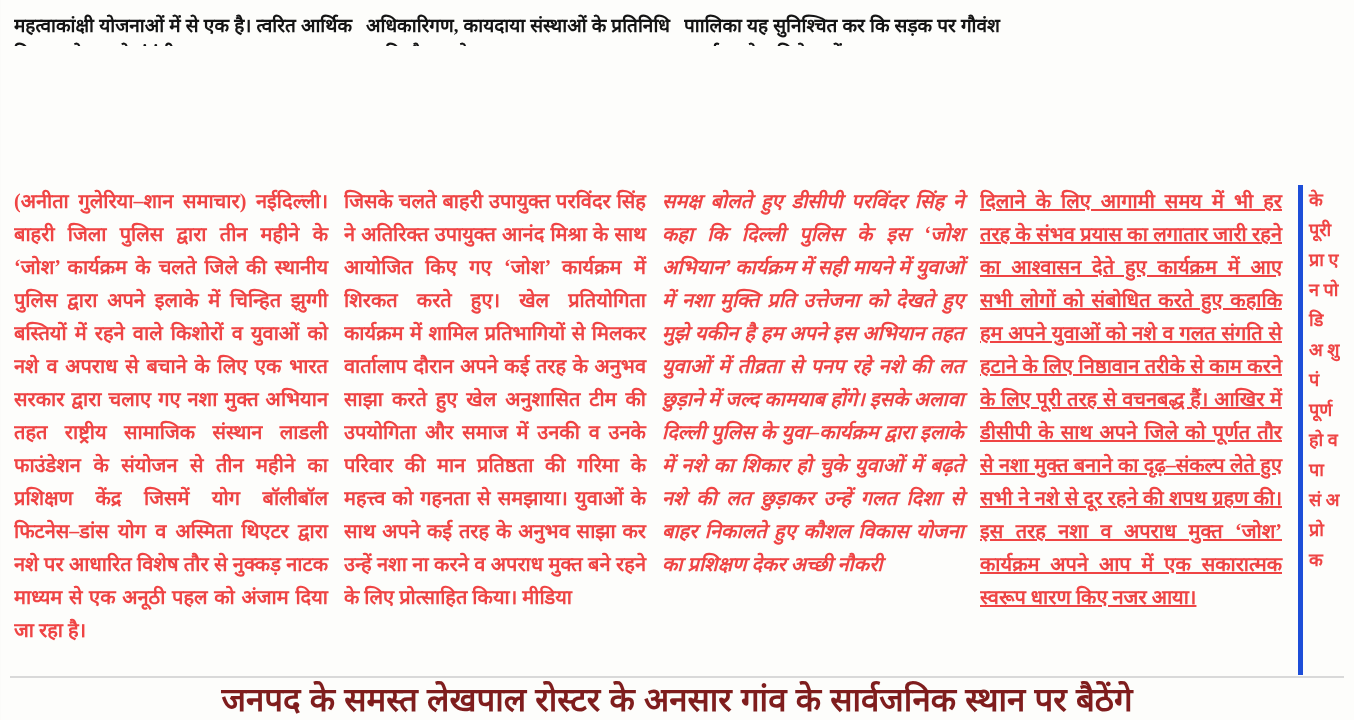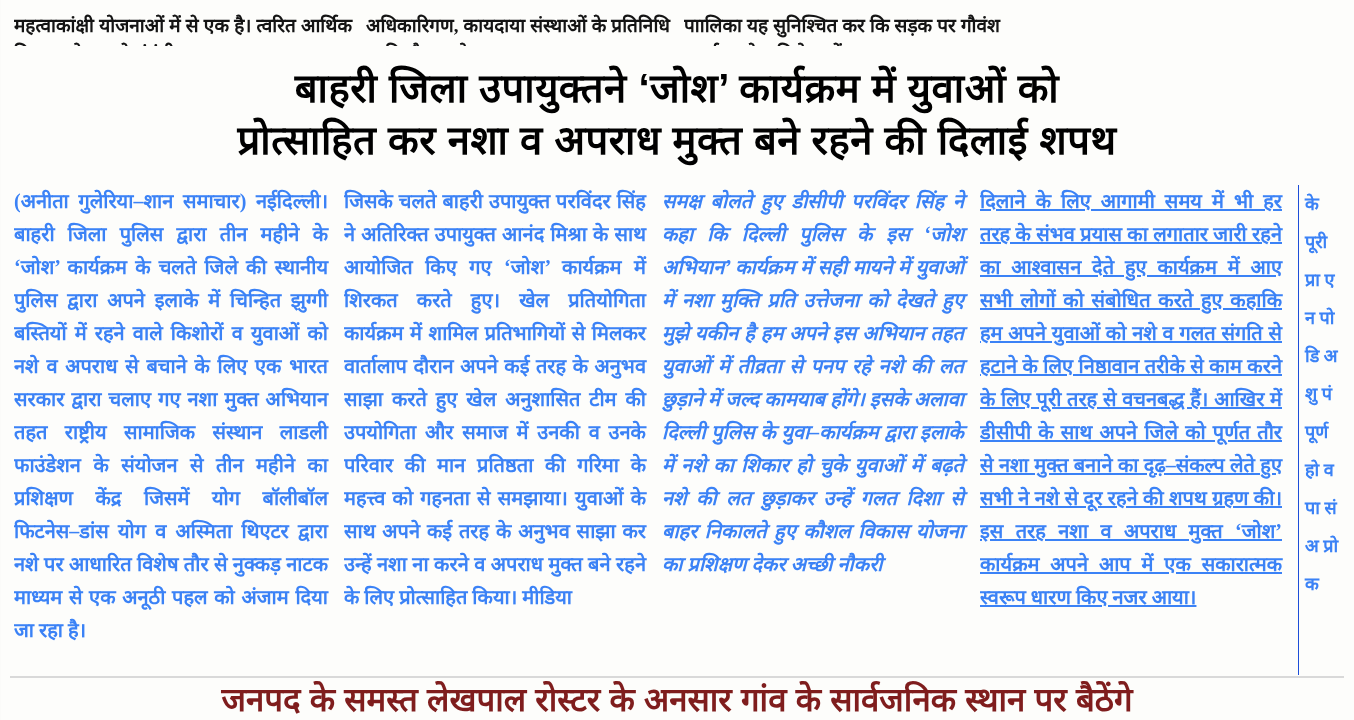--- a/index.html
+++ b/index.html
@@ -73,39 +73,39 @@
     left: 14px;
     width: 1326px;
     height: 490px;
     display: flex;
   }
   .col {
     font-size: 20px;
     line-height: 33px;
     text-align: justify;
     text-justify: inter-word;
-    color: #3b82f6;
+    color: #ef4444;
     font-weight: 600;
     padding-right: 16px;
     box-sizing: border-box;
     overflow: hidden;
   }
   .col.w1 { width: 330px; }
   .col.w2 { width: 318px; }
   .col.w3 { width: 318px; font-style: italic; }
   .col.w4 { width: 318px; text-decoration: underline; }
   .col.side {
     width: 42px;
     padding-right: 0;
     padding-left: 6px;
     font-size: 18px;
-    line-height: 38px;
+    line-height: 30px;
     text-align: left;
     word-break: break-all;
-    border-left: 1px solid #1d4ed8;
+    border-left: 5px solid #1d4ed8;
   }
   .col p { margin: 0; }
 
   
   .bottom-rule {
     position: absolute;
     top: 676px;
     left: 10px;
     width: 1334px;
     height: 2px;
@@ -142,24 +142,20 @@
 <body>
 
 <div class="page">
 
   <div class="top-strip">
     <div class="top-col c1">महत्वाकांक्षी योजनाओं में से एक है। त्वरित आर्थिक विकास योजना से संबंधी</div>
     <div class="top-col c3">अधिकारिगण, कायदाया संस्थाओं के प्रतिनिधि आदि मौजूद रहे।</div>
     <div class="top-col c2">पाालिका यह सुनिश्चित कर कि सड़क पर गौवंश कतई घूमते न मिले, उन्हें</div>
   </div>
 
-  <div class="headline">
-    <span class="ln">बाहरी जिला उपायुक्तने ‘जोश’ कार्यक्रम में युवाओं को</span>
-    <span class="ln">प्रोत्साहित कर नशा व अपराध मुक्त बने रहने की दिलाई शपथ</span>
-  </div>
 
   <div class="body-area">
     <div class="col w1">
       <p>(अनीता गुलेरिया–शान समाचार) नईदिल्ली। बाहरी जिला पुलिस द्वारा तीन महीने के ‘जोश’ कार्यक्रम के चलते जिले की स्थानीय पुलिस द्वारा अपने इलाके में चिन्हित झुग्गी बस्तियों में रहने वाले किशोरों व युवाओं को नशे व अपराध से बचाने के लिए एक भारत सरकार द्वारा चलाए गए नशा मुक्त अभियान तहत राष्ट्रीय सामाजिक संस्थान लाडली फाउंडेशन के संयोजन से तीन महीने का प्रशिक्षण केंद्र जिसमें योग बॉलीबॉल फिटनेस–डांस योग व अस्मिता थिएटर द्वारा नशे पर आधारित विशेष तौर से नुक्कड़ नाटक माध्यम से एक अनूठी पहल को अंजाम दिया जा रहा है।</p>
     </div>
     <div class="col w2">
       <p>जिसके चलते बाहरी उपायुक्त परविंदर सिंह ने अतिरिक्त उपायुक्त आनंद मिश्रा के साथ आयोजित किए गए ‘जोश’ कार्यक्रम में शिरकत करते हुए। खेल प्रतियोगिता कार्यक्रम में शामिल प्रतिभागियों से मिलकर वार्तालाप दौरान अपने कई तरह के अनुभव साझा करते हुए खेल अनुशासित टीम की उपयोगिता और समाज में उनकी व उनके परिवार की मान प्रतिष्ठता की गरिमा के महत्त्व को गहनता से समझाया। युवाओं के साथ अपने कई तरह के अनुभव साझा कर उन्हें नशा ना करने व अपराध मुक्त बने रहने के लिए प्रोत्साहित किया। मीडिया</p>
     </div>
     <div class="col w3">
       <p>समक्ष बोलते हुए डीसीपी परविंदर सिंह ने कहा कि दिल्ली पुलिस के इस ‘जोश अभियान’ कार्यक्रम में सही मायने में युवाओं में नशा मुक्ति प्रति उत्तेजना को देखते हुए मुझे यकीन है हम अपने इस अभियान तहत युवाओं में तीव्रता से पनप रहे नशे की लत छुड़ाने में जल्द कामयाब होंगे। इसके अलावा दिल्ली पुलिस के युवा–कार्यक्रम द्वारा इलाके में नशे का शिकार हो चुके युवाओं में बढ़ते नशे की लत छुड़ाकर उन्हें गलत दिशा से बाहर निकालते हुए कौशल विकास योजना का प्रशिक्षण देकर अच्छी नौकरी</p>

